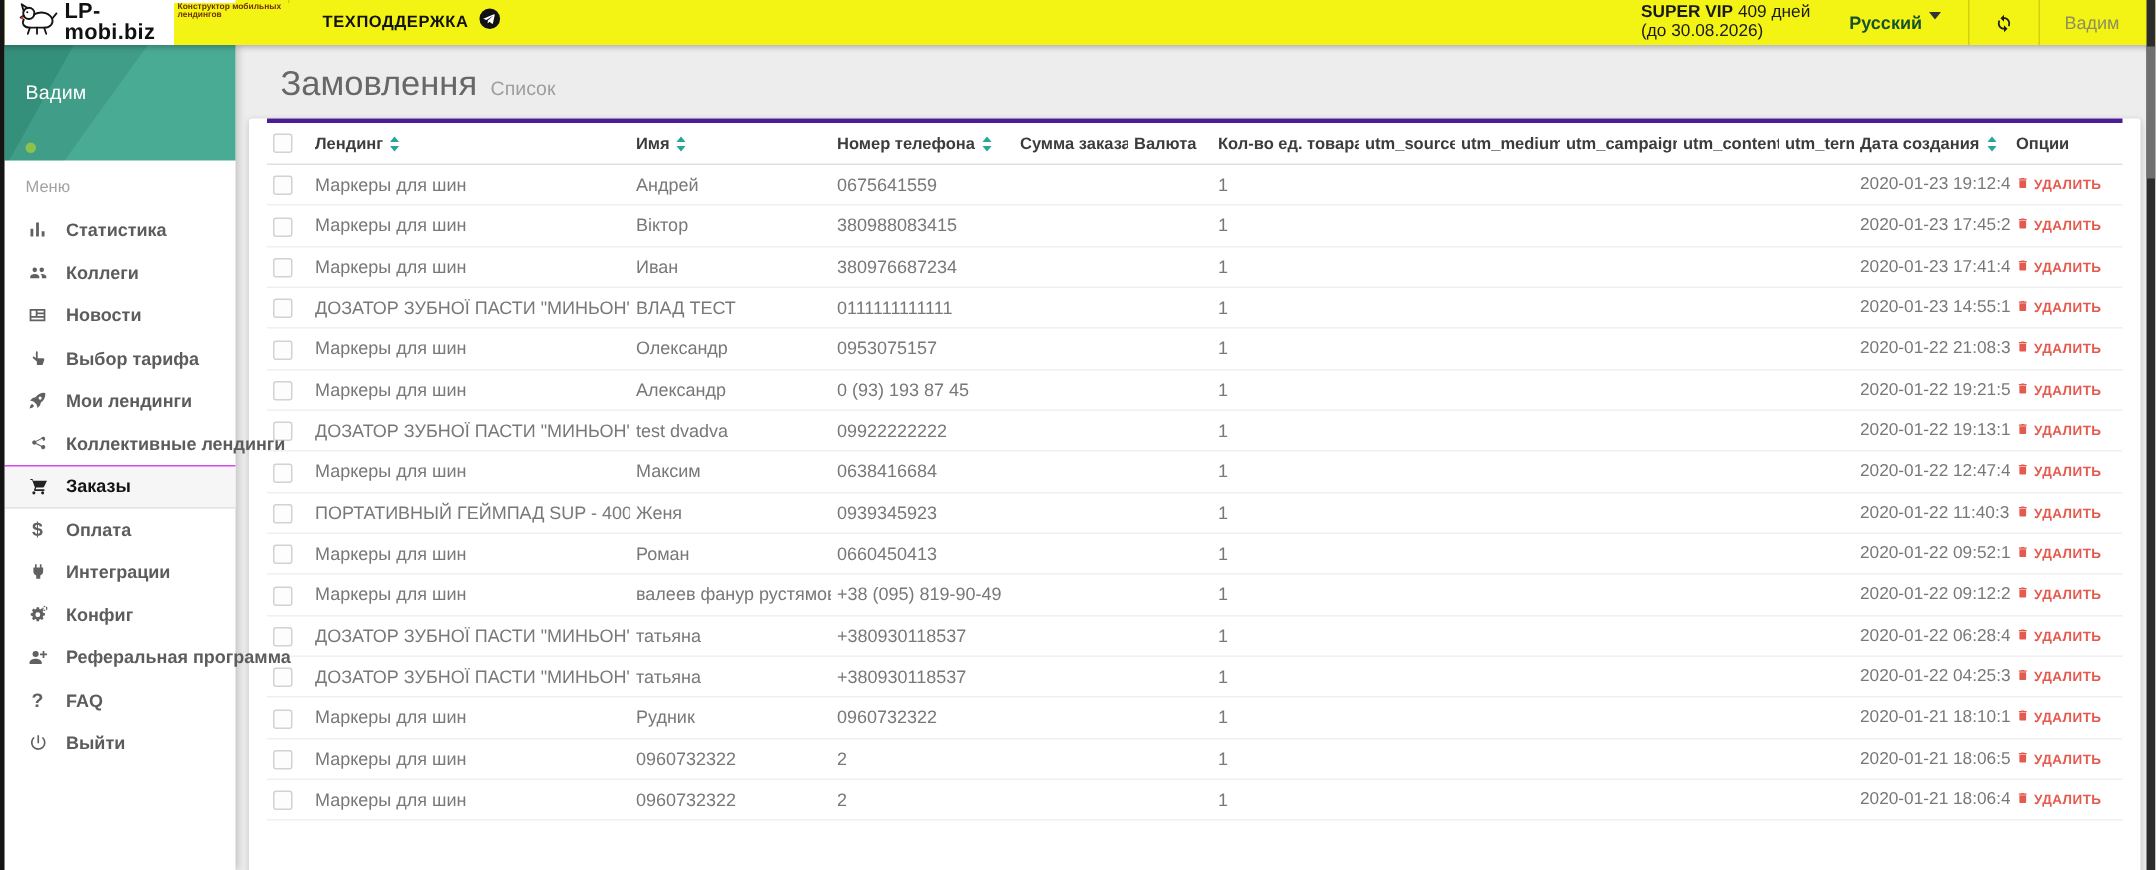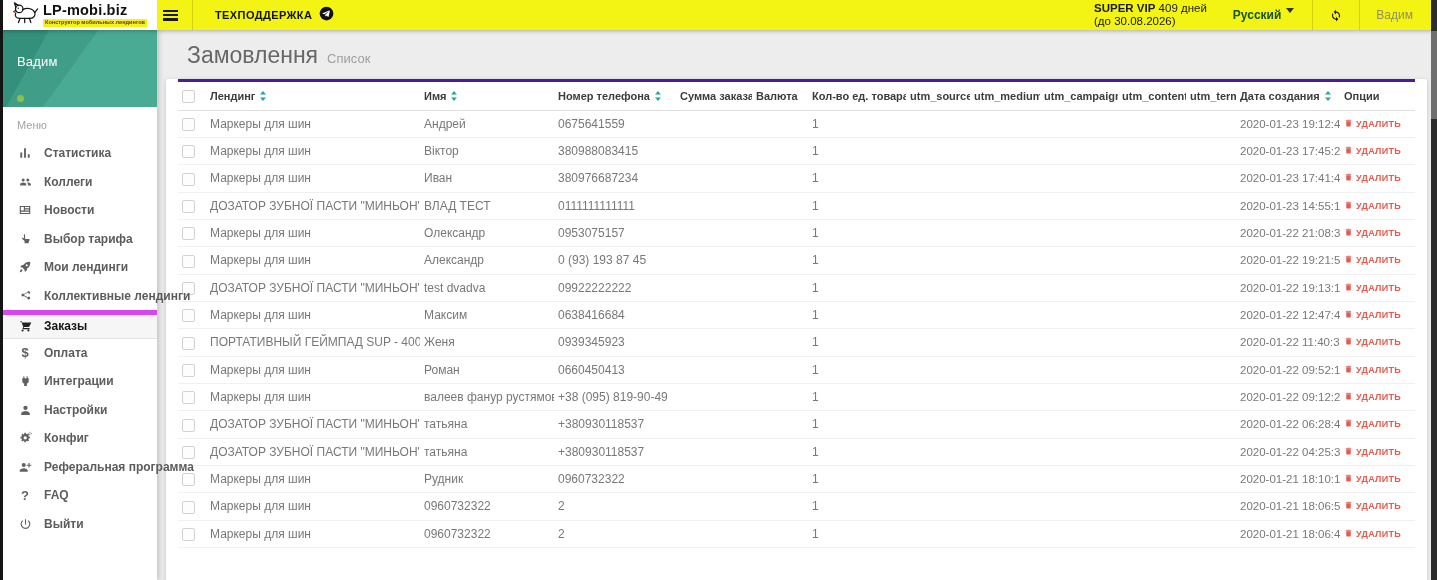--- a/index.html
+++ b/index.html
@@ -4,21 +4,21 @@
 <style>
   * { margin:0; padding:0; box-sizing:border-box; }
   html,body { width:1437px; height:580px; overflow:hidden; }
   body { font-family:"Liberation Sans","DejaVu Sans",sans-serif; background:#ededed; position:relative; }
 
   
   .topbar { position:absolute; top:0; left:0; right:0; height:30px; background:#f4f414;
             display:flex; align-items:center; z-index:40; box-shadow:0 1px 4px rgba(0,0,0,.28); }
   .logo-box { position:absolute; left:3px; top:0; width:154px; height:30px; background:#fff;
               display:flex; align-items:center; gap:4px; padding:0 4px 0 6px; z-index:41; }
-  .logo-text { display:flex; flex-direction:column; line-height:1;justify-content:center; }
+  .logo-text { display:flex; flex-direction:row; line-height:1;justify-content:center; }
   .brand { font-size:14.5px; font-weight:bold; color:#111; letter-spacing:.2px; }
   .tagline { font-size:5.6px; font-weight:bold; color:#6b3305; background:#f4f414; padding:1px 2px; margin-top:1px; width:max-content; }
   .tb-left { display:flex; align-items:center; margin-left:163px; height:100%; }
   .burger { width:15px; height:11px; display:flex; flex-direction:column; justify-content:space-between; cursor:pointer; }
   .burger i { display:block; height:2.2px; background:#1a1a1a; }
   .tb-div { width:1px; height:30px; background:rgba(0,0,0,.14); margin:0 0 0 14px; }
   .support { display:flex; align-items:center; gap:7px; margin-left:22px; cursor:pointer; }
   .support-label { font-size:11px; font-weight:bold; color:#111; letter-spacing:.4px; }
   .tb-right { margin-left:auto; display:flex; align-items:center; height:100%; margin-right:10px; }
   .plan { font-size:11.5px; color:#1a1a1a; line-height:13px; text-align:left; }
@@ -41,21 +41,21 @@
   .side-user { position:relative; padding:24px 0 0 14px; }
   .side-user-name { color:#fff; font-size:13px; letter-spacing:.2px; }
   .online-row { display:flex; align-items:center; gap:5px; margin-top:7px; }
   .online-dot { width:7px; height:7px; border-radius:50%; background:#8bc34a; }
   .online-label { font-size:10px; color:#d2ece4;margin-top:34px; }
   .menu-label { font-size:11px; color:#a2a2a2; padding:12px 14px 8px; }
   .menu-item { height:28.5px; display:flex; align-items:center; gap:11px; padding:0 14px; cursor:pointer;
                font-size:12px; font-weight:bold; color:#5c5c5c; }
   .menu-item .mi-icon { width:16px; display:flex; justify-content:center; align-items:center; color:#616161; flex:none; }
   .menu-item .mi-icon svg { display:block; }
-  .menu-item.active { color:#141414; background:#f6f6f6; border-top:5px solid #d946ef; border-bottom:1px solid #e2e2e2; }
+  .menu-item.active { color:#141414; background:#f6f6f6; border-top:1px solid #d946ef; border-bottom:1px solid #e2e2e2; }
   .menu-item.active .mi-icon { color:#232323; }
   .mi-label { white-space:nowrap; }
   .txt-ic { font-size:13px; font-weight:bold; line-height:1; }
 
   
   .main { position:absolute; left:157px; top:30px; right:6px; bottom:0; }
   .page-head { padding:12px 0 0 30px; display:flex; align-items:baseline; gap:9px; }
   .page-title { font-size:23px; color:#676767; }
   .page-subtitle { font-size:13px; color:#9e9e9e; }
   .card { margin:10px 4px 0 9px; background:#fff; border-radius:2px; box-shadow:0 1px 4px rgba(0,0,0,.18);
@@ -232,28 +232,20 @@
       <div class="menu-item">
         <span class="mi-icon">
           <svg width="13" height="14" viewBox="0 0 24 24" fill="currentColor">
             <path d="M16 7V3h-2v4h-4V3H8v4H6v5c0 2.3 1.5 4.2 3.5 4.8V21h5v-4.2C16.5 16.2 18 14.3 18 12V7h-2z"></path>
           </svg>
         </span>
         <span class="mi-label">Интеграции</span>
       </div>
       <div class="menu-item">
         <span class="mi-icon">
-          <svg width="13" height="14" viewBox="0 0 24 24" fill="currentColor">
-            <path d="M12 12a4 4 0 1 0 0-8 4 4 0 0 0 0 8zm0 2c-3.3 0-8 1.7-8 5v2h16v-2c0-3.3-4.7-5-8-5z"></path>
-          </svg>
-        </span>
-        <span class="mi-label">Настройки</span>
-      </div>
-      <div class="menu-item">
-        <span class="mi-icon">
           <svg width="15" height="14" viewBox="0 0 24 24" fill="currentColor">
             <path d="M9.8 5l.3-2h2.8l.3 2 1.4.6 1.6-1.2 2 2-1.2 1.6.6 1.4 2 .3v2.8l-2 .3-.6 1.4 1.2 1.6-2 2-1.6-1.2-1.4.6-.3 2h-2.8l-.3-2-1.4-.6L6.8 18l-2-2 1.2-1.6-.6-1.4-2-.3V9.9l2-.3.6-1.4L4.8 6.6l2-2 1.6 1.2L9.8 5zm1.7 9.5a2.8 2.8 0 1 0 0-5.6 2.8 2.8 0 0 0 0 5.6z"></path>
             <circle cx="19.6" cy="4.4" r="2.2" fill="none" stroke="currentColor" stroke-width="1.4" stroke-dasharray="1.6 1.1"></circle>
           </svg>
         </span>
         <span class="mi-label">Конфиг</span>
       </div>
       <div class="menu-item">
         <span class="mi-icon">
           <svg width="15" height="14" viewBox="0 0 24 24" fill="currentColor">

